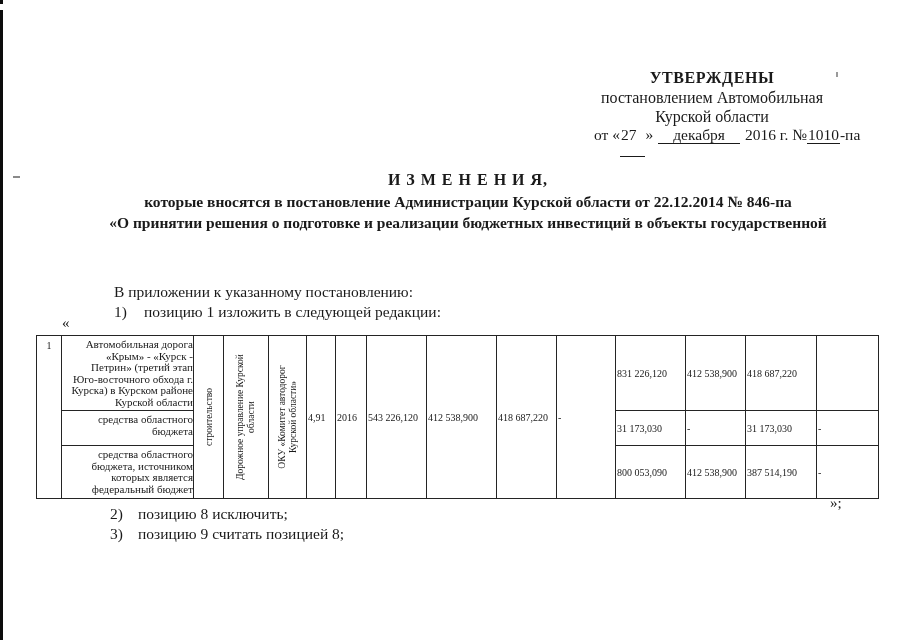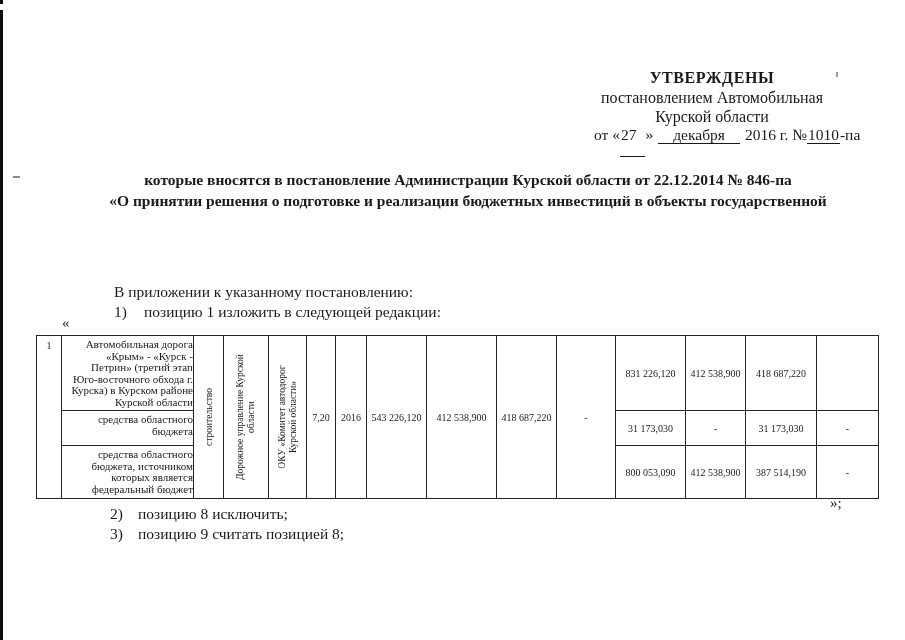--- a/index.html
+++ b/index.html
@@ -39,21 +39,21 @@
 
   
   .open-quote { position: absolute; left: 62px; top: 315px; font-size: 15px; }
   .close-quote { position: absolute; left: 830px; top: 495px; font-size: 15px; }
 
   
   table.amend { position: absolute; left: 36px; top: 335px; border-collapse: collapse; table-layout: fixed; width: 842px; }
   table.amend td { border: 1.4px solid #242424; overflow: hidden; }
   td.rowno { text-align: center; vertical-align: top; font-size: 10px; padding-top: 4px; }
   td.desc { text-align: right; vertical-align: top; padding: 3px 0 2px 6px; font-size: 11px; line-height: 11.5px; }
-  td.num { text-align: center; vertical-align: middle; font-size: 10px; padding: 0 1px; }
+  td.num { vertical-align: middle; font-size: 10px; padding: 0 1px; }
   td.vert { position: relative; }
   .vtext { position: absolute; top: 50%; left: 50%; transform: translate(-50%,-50%) rotate(-90deg); text-align: center; font-size: 9.5px; line-height: 11px; }
   .vw1 { width: 150px; }
   .vw2 { width: 135px; }
   .vw3 { width: 112px; }
 
   
   .closing { position: absolute; left: 110px; top: 504px; font-size: 15.5px; line-height: 19.5px; }
   .closing .li-num { width: 28px; }
 </style>
@@ -68,20 +68,21 @@
 <div class="approval">
   <div class="approval-l1">УТВЕРЖДЕНЫ</div>
   <div>постановлением Автомобильная</div>
   <div>Курской области</div>
 </div>
 <div class="dateline">
   <span>от «</span><span class="u u-day">27</span><span>»</span><span class="u u-month">декабря</span><span class="gap-s"></span><span>2016 г.  №</span><span class="u u-num">1010</span><span>-па</span>
 </div>
 
 <div class="doc-title">
+  <div class="t1">И З М Е Н Е Н И Я,</div>
   <div>которые вносятся в постановление Администрации Курской области  от 22.12.2014 № 846-па</div>
   <div>«О принятии решения о подготовке и реализации бюджетных инвестиций в объекты государственной</div>
 </div>
 
 <div class="intro">
   <div>В приложении к указанному постановлению:</div>
   <div><span class="li-num">1)</span><span>позицию  1 изложить в следующей редакции:</span></div>
 </div>
 
 <div class="open-quote">«</div>
@@ -110,21 +111,21 @@
     <td class="desc">Автомобильная дорога «Крым» - «Курск - Петрин» (третий этап Юго-восточного обхода г. Курска) в Курском районе Курской области</td>
     <td class="vert" rowspan="3">
           <span class="vtext vw1">строительство</span>
         </td>
     <td class="vert" rowspan="3">
           <span class="vtext vw2">Дорожное управление Курской области</span>
         </td>
     <td class="vert" rowspan="3">
           <span class="vtext vw3">ОКУ «Комитет автодорог Курской области»</span>
         </td>
-    <td class="num" rowspan="3">7,20</td>
+    <td class="num" rowspan="3">4,91</td>
     <td class="num" rowspan="3">2016</td>
     <td class="num" rowspan="3">543 226,120</td>
     <td class="num" rowspan="3">412 538,900</td>
     <td class="num" rowspan="3">418 687,220</td>
     <td class="num" rowspan="3">-</td>
     <td class="num">831 226,120</td>
     <td class="num">412 538,900</td>
     <td class="num">418 687,220</td>
     <td class="num"></td>
   </tr>

